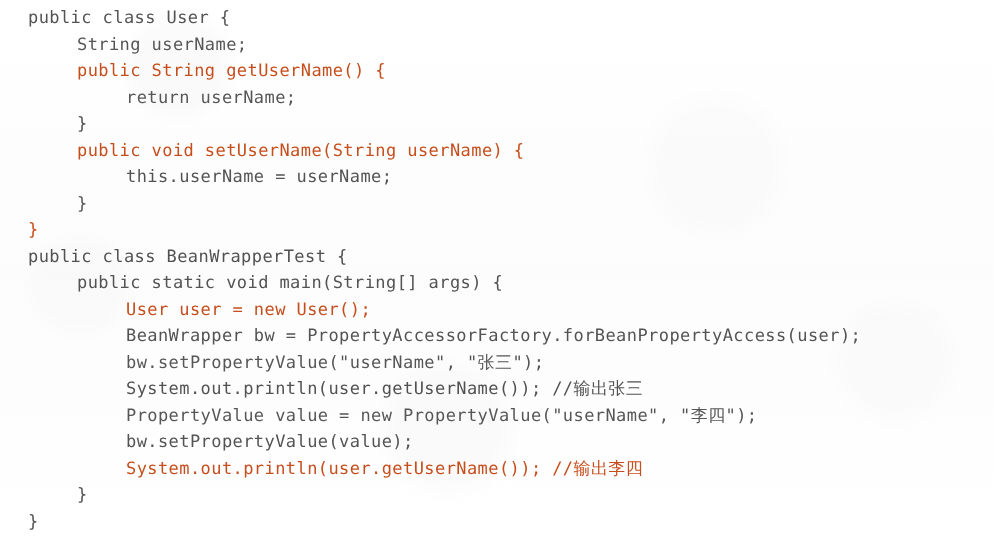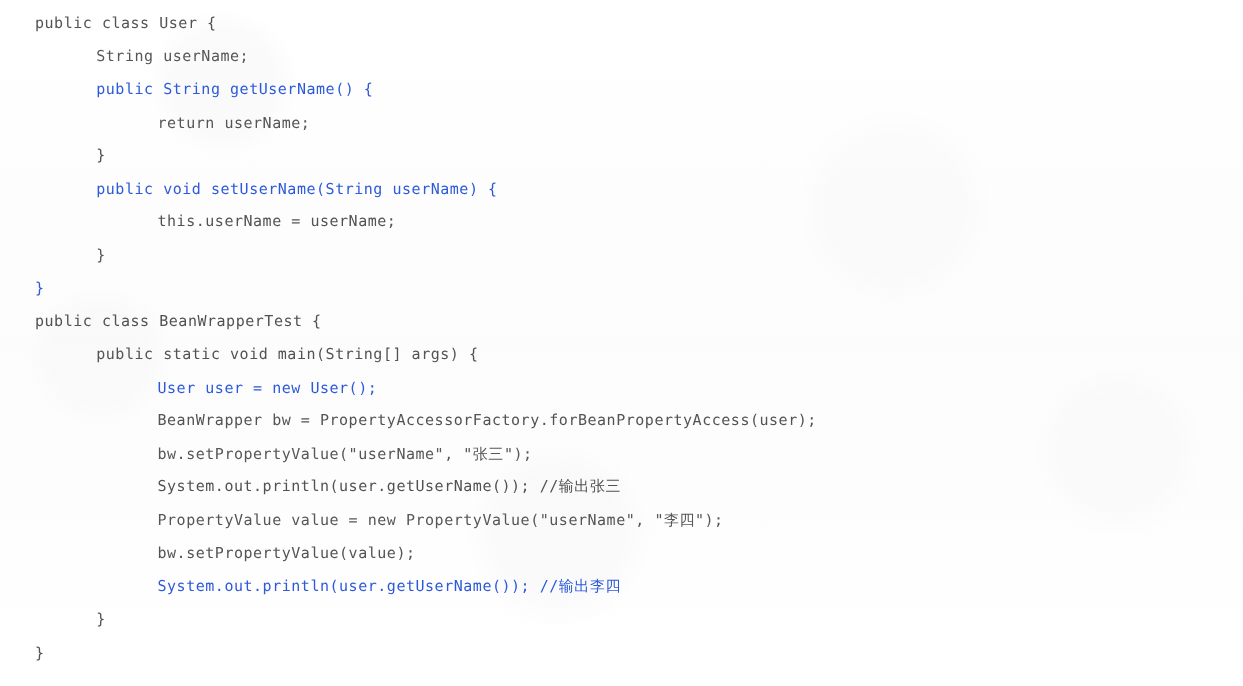--- a/index.html
+++ b/index.html
@@ -48,32 +48,32 @@
     height: 549px;
     padding: 0;
     margin: 0;
   }
 
   .code-line {
     position: absolute;
     left: 28px;
     white-space: pre;
     font-family: "DejaVu Sans Mono", "Liberation Mono", monospace;
-    font-size: 12px;
+    font-size: 17px;
     line-height: 26.5px;
     letter-spacing: 0.42px;
     color: #4a4a4a;
     text-rendering: geometricPrecision;
     -webkit-font-smoothing: antialiased;
     opacity: 0.93;
   }
 
   
   .code-line:nth-child(odd)  { color: #474747; }
-  .code-line:nth-child(3n)   { color: #1d4ed8; }
+  .code-line:nth-child(3n)   { color: #c2410c; }
   .code-line:nth-child(5n)   { color: #454545; }
 </style>
 </head>
 <body>
 
 <div id="page">
   <pre id="code-listing"><div class="code-line" style="left: 28px; top: 5px;">public class User {</div><div class="code-line" style="left: 77px; top: 31.5px;">String userName;</div><div class="code-line" style="left: 77px; top: 58px;">public String getUserName() {</div><div class="code-line" style="left: 126px; top: 84.5px;">return userName;</div><div class="code-line" style="left: 77px; top: 111px;">}</div><div class="code-line" style="left: 77px; top: 137.5px;">public void setUserName(String userName) {</div><div class="code-line" style="left: 126px; top: 164px;">this.userName = userName;</div><div class="code-line" style="left: 77px; top: 190.5px;">}</div><div class="code-line" style="left: 28px; top: 217px;">}</div><div class="code-line" style="left: 28px; top: 243.5px;">public class BeanWrapperTest {</div><div class="code-line" style="left: 77px; top: 270px;">public static void main(String[] args) {</div><div class="code-line" style="left: 126px; top: 296.5px;">User user = new User();</div><div class="code-line" style="left: 126px; top: 323px;">BeanWrapper bw = PropertyAccessorFactory.forBeanPropertyAccess(user);</div><div class="code-line" style="left: 126px; top: 349.5px;">bw.setPropertyValue("userName", "张三");</div><div class="code-line" style="left: 126px; top: 376px;">System.out.println(user.getUserName()); //输出张三</div><div class="code-line" style="left: 126px; top: 402.5px;">PropertyValue value = new PropertyValue("userName", "李四");</div><div class="code-line" style="left: 126px; top: 429px;">bw.setPropertyValue(value);</div><div class="code-line" style="left: 126px; top: 455.5px;">System.out.println(user.getUserName()); //输出李四</div><div class="code-line" style="left: 77px; top: 482px;">}</div><div class="code-line" style="left: 28px; top: 508.5px;">}</div></pre>
 </div>
 
 </body></html>

